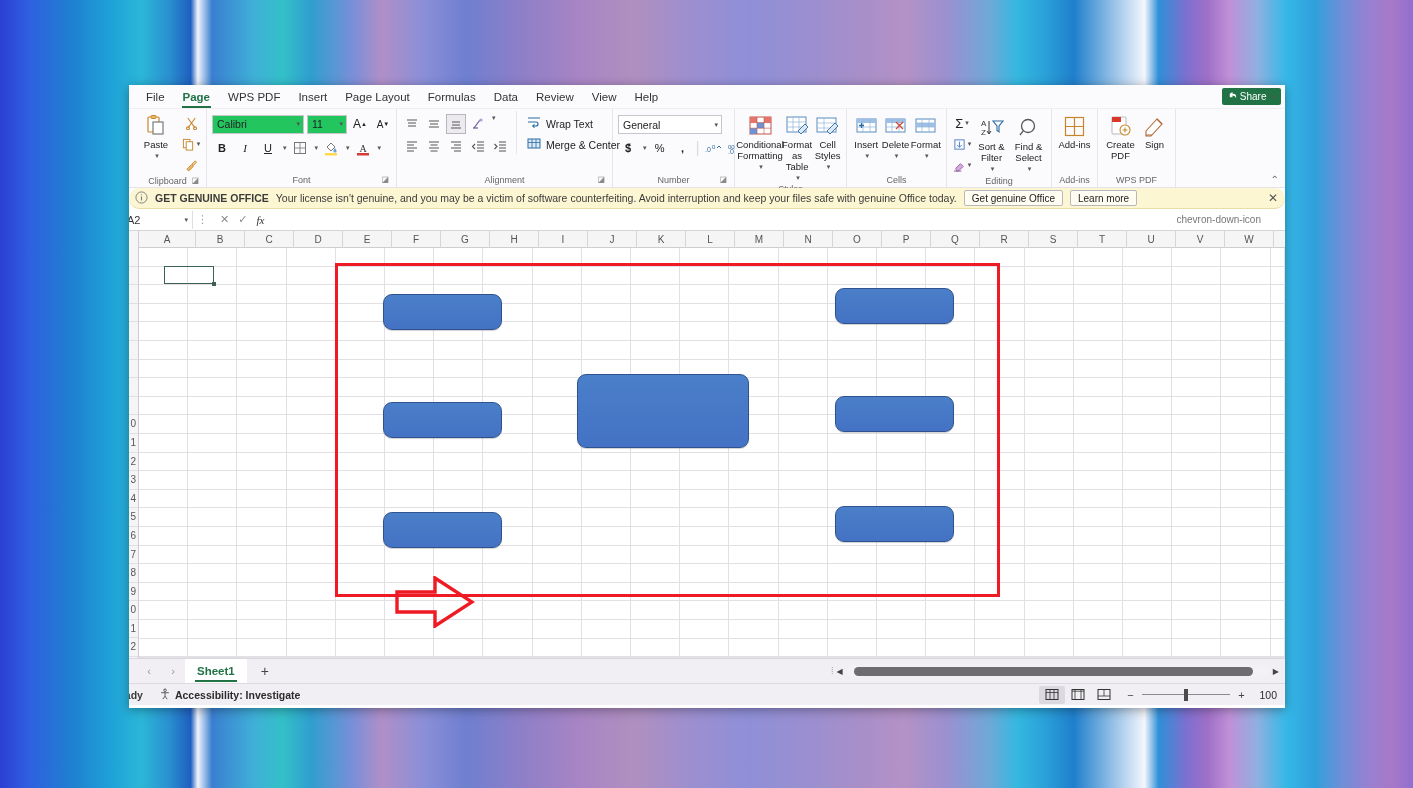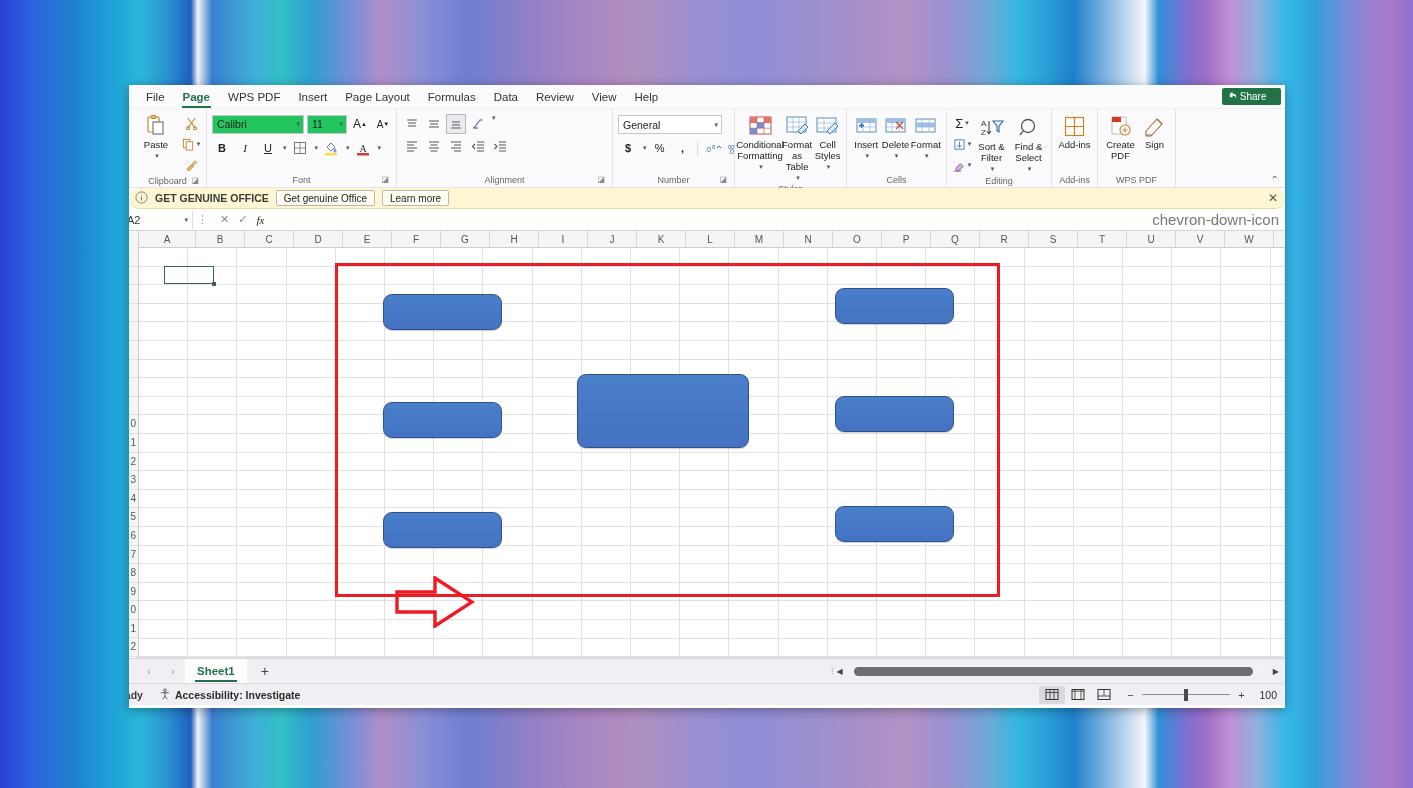--- a/index.html
+++ b/index.html
@@ -119,21 +119,21 @@
     border-bottom: 1px solid #d6d3d9; font-size: 11px; color: #333;
   }
   .namebox {
     width: 72px; height: 18px; display: flex; align-items: center;
     justify-content: space-between; padding: 0 4px 0 6px; margin-left: -8px;
     border-right: 1px solid #e0dde2;
   }
   .fbtns { display: flex; align-items: center; gap: 9px; padding: 0 8px; color: #8a8a8a; }
   .fx { font-style: italic; font-family: "Liberation Serif", serif; color: #333; }
   .finput { flex: 1; height: 18px; }
-  .fb-collapse { padding-right: 6px; color: #777; font-size: 15px; }
+  .fb-collapse { padding-right: 24px; color: #777; font-size: 10px; }
 
   
   .grid-area { position: relative; height: 427px; background: #fff; overflow: hidden; }
   .colhead {
     height: 17px; display: flex; background: #f5f5f5;
     border-bottom: 1px solid #d0cdd2; position: relative;
   }
   .corner {
     width: 10px; height: 17px; background: #f5f5f5;
     border-right: 1px solid #d0cdd2; flex: none;
@@ -418,20 +418,37 @@
                 </svg>
               </div>
             <div class="sm-btn">
                 <svg width="14" height="14" viewBox="0 0 14 14">
                   <path d="M6 3h7M6 6h7M6 9h7M6 12h7" stroke="#555" stroke-width="1"></path>
                   <path d="M1.5 5L4 7.5 1.5 10" stroke="#555" stroke-width="1.1" fill="none"></path>
                 </svg>
               </div>
           </div>
         </div>
+        <div style="display:flex;flex-direction:column;gap:3px;padding:4px 0 0 10px;border-left:1px solid #e8e4ec;margin-left:6px">
+          <div style="display:flex;align-items:center;gap:5px">
+            <span><svg width="14" height="13" viewBox="0 0 14 13">
+                  <path d="M1 2h12M1 6h8a2 2 0 0 1 0 4H6" stroke="#2b6ca3" stroke-width="1.2" fill="none"></path>
+                  <path d="M7.5 8.4L5.8 10l1.7 1.6" stroke="#2b6ca3" stroke-width="1.2" fill="none"></path>
+                </svg></span>
+            <span class="wide-lbl">Wrap Text</span>
+          </div>
+          <div style="display:flex;align-items:center;gap:5px">
+            <span><svg width="14" height="13" viewBox="0 0 14 13">
+                  <rect x="1" y="2" width="12" height="9" fill="#dce9f5" stroke="#2b6ca3" stroke-width="1"></rect>
+                  <path d="M1 5.5h12M5 2v9M9 2v9" stroke="#2b6ca3" stroke-width=".8"></path>
+                </svg></span>
+            <span class="wide-lbl">Merge &amp; Center</span>
+            <span class="chev">▾</span>
+          </div>
+        </div>
       </div>
       <div class="rgroup-label">
         <span>Alignment</span>
         <span class="dlg">◪</span>
       </div>
     </div>
 
     <div class="rgroup" style="width:122px">
       <div class="rgroup-body" style="flex-direction:column;gap:4px;padding-top:4px">
         <div class="num-combo">
@@ -659,20 +676,21 @@
   </div>
 
   <div class="notice">
     <span>
       <svg width="13" height="13" viewBox="0 0 14 14">
           <circle cx="7" cy="7" r="6" fill="none" stroke="#7a7a7a" stroke-width="1"></circle>
           <path d="M7 6v4.2M7 3.8v.9" stroke="#7a7a7a" stroke-width="1.2"></path>
         </svg>
     </span>
     <b>GET GENUINE OFFICE</b>
+    <span>Your license isn't genuine, and you may be a victim of software counterfeiting. Avoid interruption and keep your files safe with genuine Office today.</span>
     <span class="notice-btn">Get genuine Office</span>
     <span class="notice-btn">Learn more</span>
     <span class="notice-x">✕</span>
   </div>
 
   <div class="formula-bar">
     <div class="namebox">
       <span>A2</span>
       <span class="chev">▾</span>
     </div>

